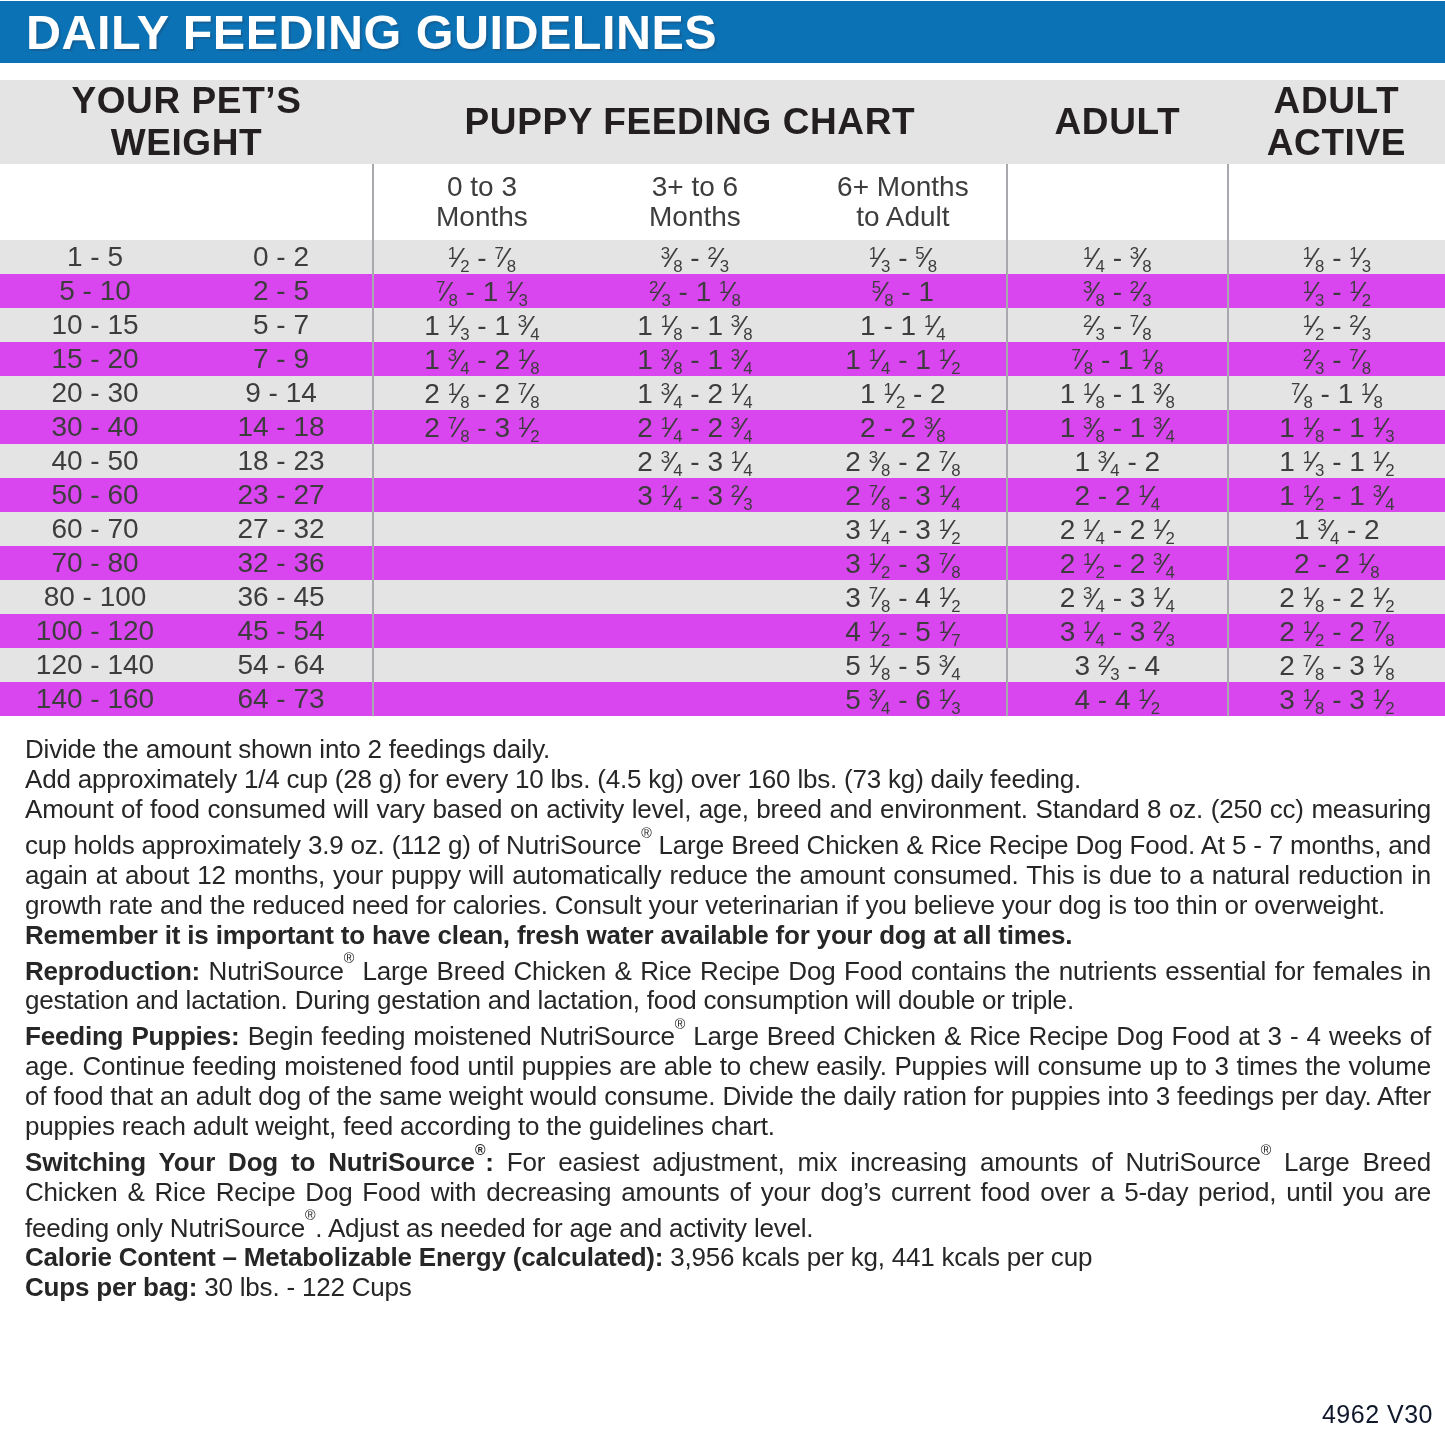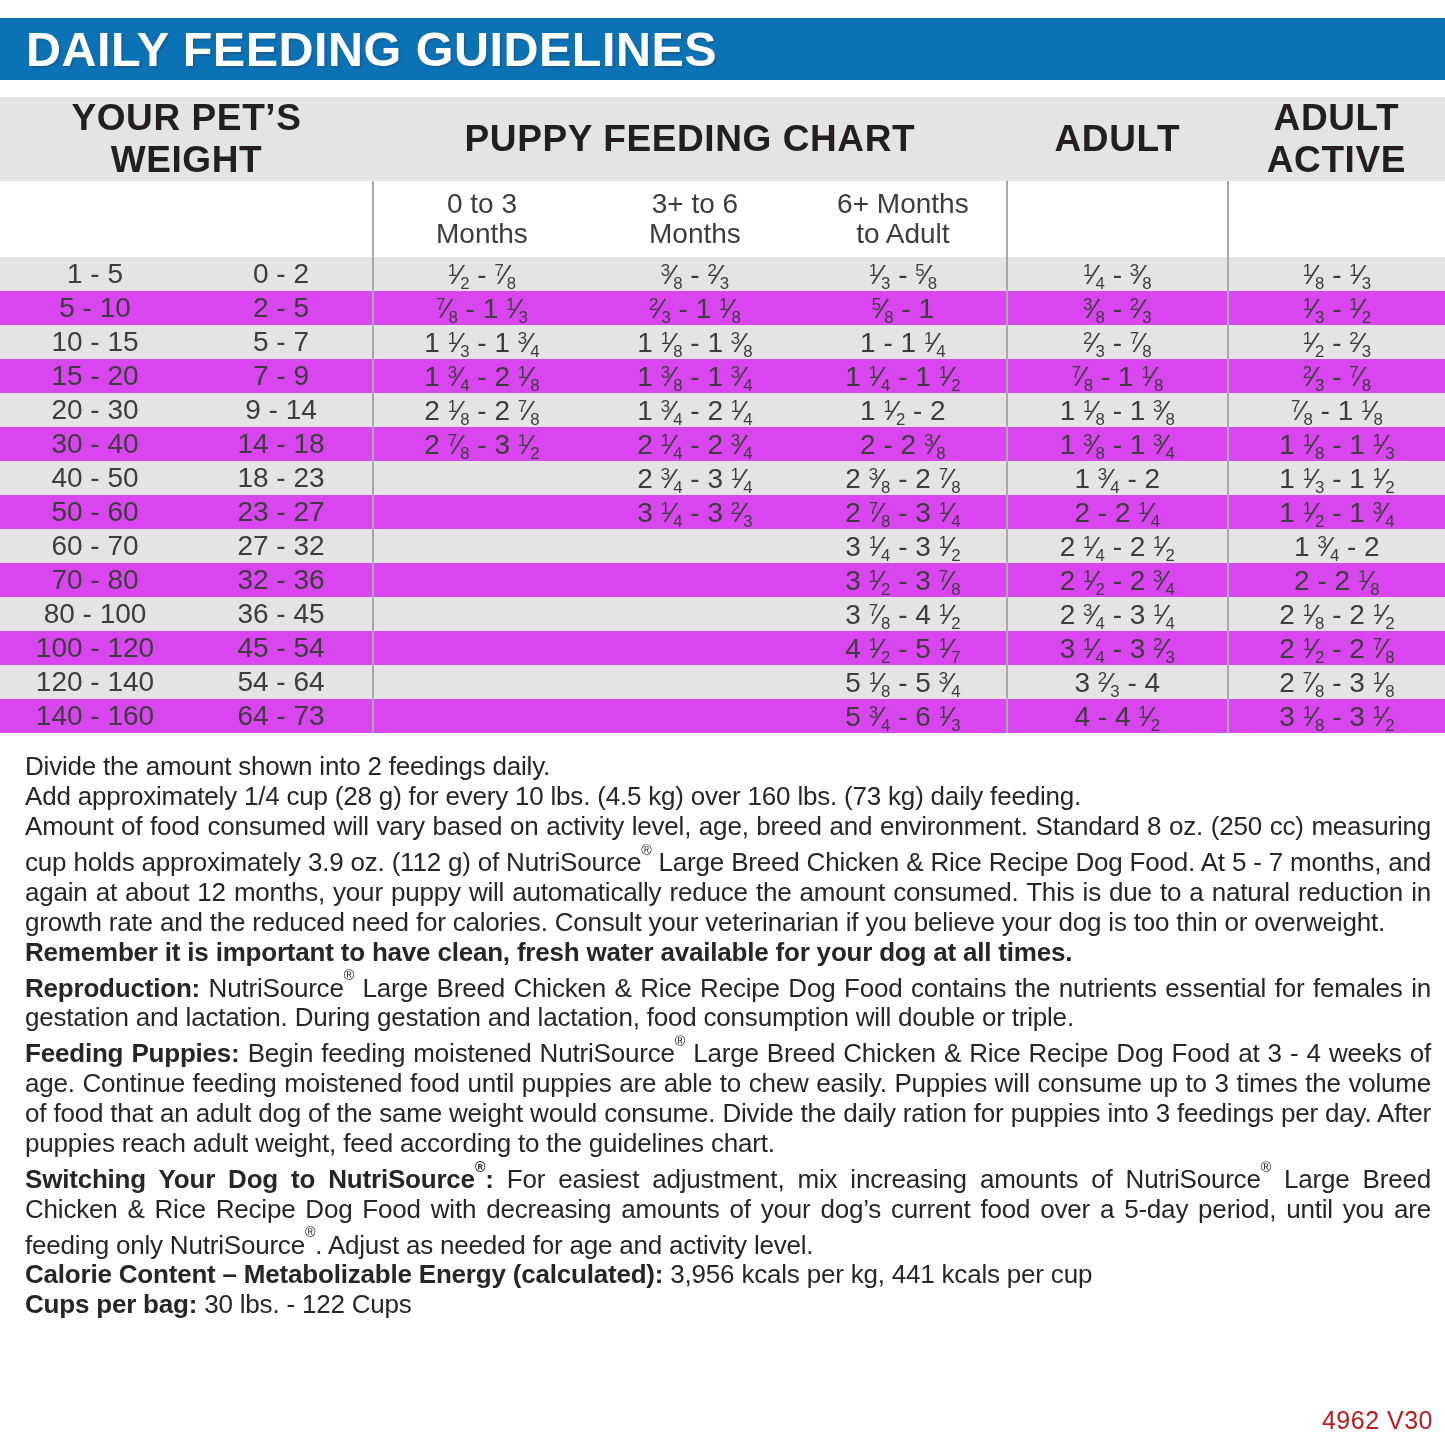--- a/index.html
+++ b/index.html
@@ -5,21 +5,21 @@
   html, body { margin: 0; padding: 0; background: #ffffff; }
   body {
     width: 1445px; min-height: 1441px; position: relative;
     font-family: "Liberation Sans", sans-serif;
     color: #231f20;
   }
   .page { width: 1445px; min-height: 1441px; position: relative; overflow: hidden; }
 
   
   .title-bar {
-    margin-top: 18px; height: 62px; background: #0b72b5;
+    margin-top: 1px; height: 62px; background: #0b72b5;
     display: flex; align-items: center; padding-left: 26px; box-sizing: border-box;
   }
   .title-bar h1 {
     margin: 0; color: #ffffff; font-size: 49px; font-weight: bold;
     letter-spacing: 0.5px; transform: scaleX(0.99); transform-origin: left center;
     text-shadow: 2px 2px 1px rgba(40,70,100,0.35);
     white-space: nowrap;
   }
 
   
@@ -60,22 +60,22 @@
     margin: 18px 14px 0 25px; font-size: 26px; line-height: 30px;
     letter-spacing: -0.2px; color: #262626;
   }
   .notes p.para { margin: 0; text-align: justify; }
   .notes p.gap { }
   .notes p.bold { font-weight: bold; }
   .notes .lead { font-weight: bold; }
   sup.reg { font-size: 0.55em; position: relative; top: -0.45em; }
 
   .footer-code {
-    position: absolute; right: 12px; bottom: 6px;
-    color: #b91c1c; font-size: 25px; letter-spacing: 0.5px;
+    position: absolute; right: 12px; bottom: 12px;
+    color: #0f172a; font-size: 25px; letter-spacing: 0.5px;
   }
 </style>
 </head>
 <body>
 
 <div class="page">
 
   <header class="title-bar">
     <h1>DAILY FEEDING GUIDELINES</h1>
   </header>

